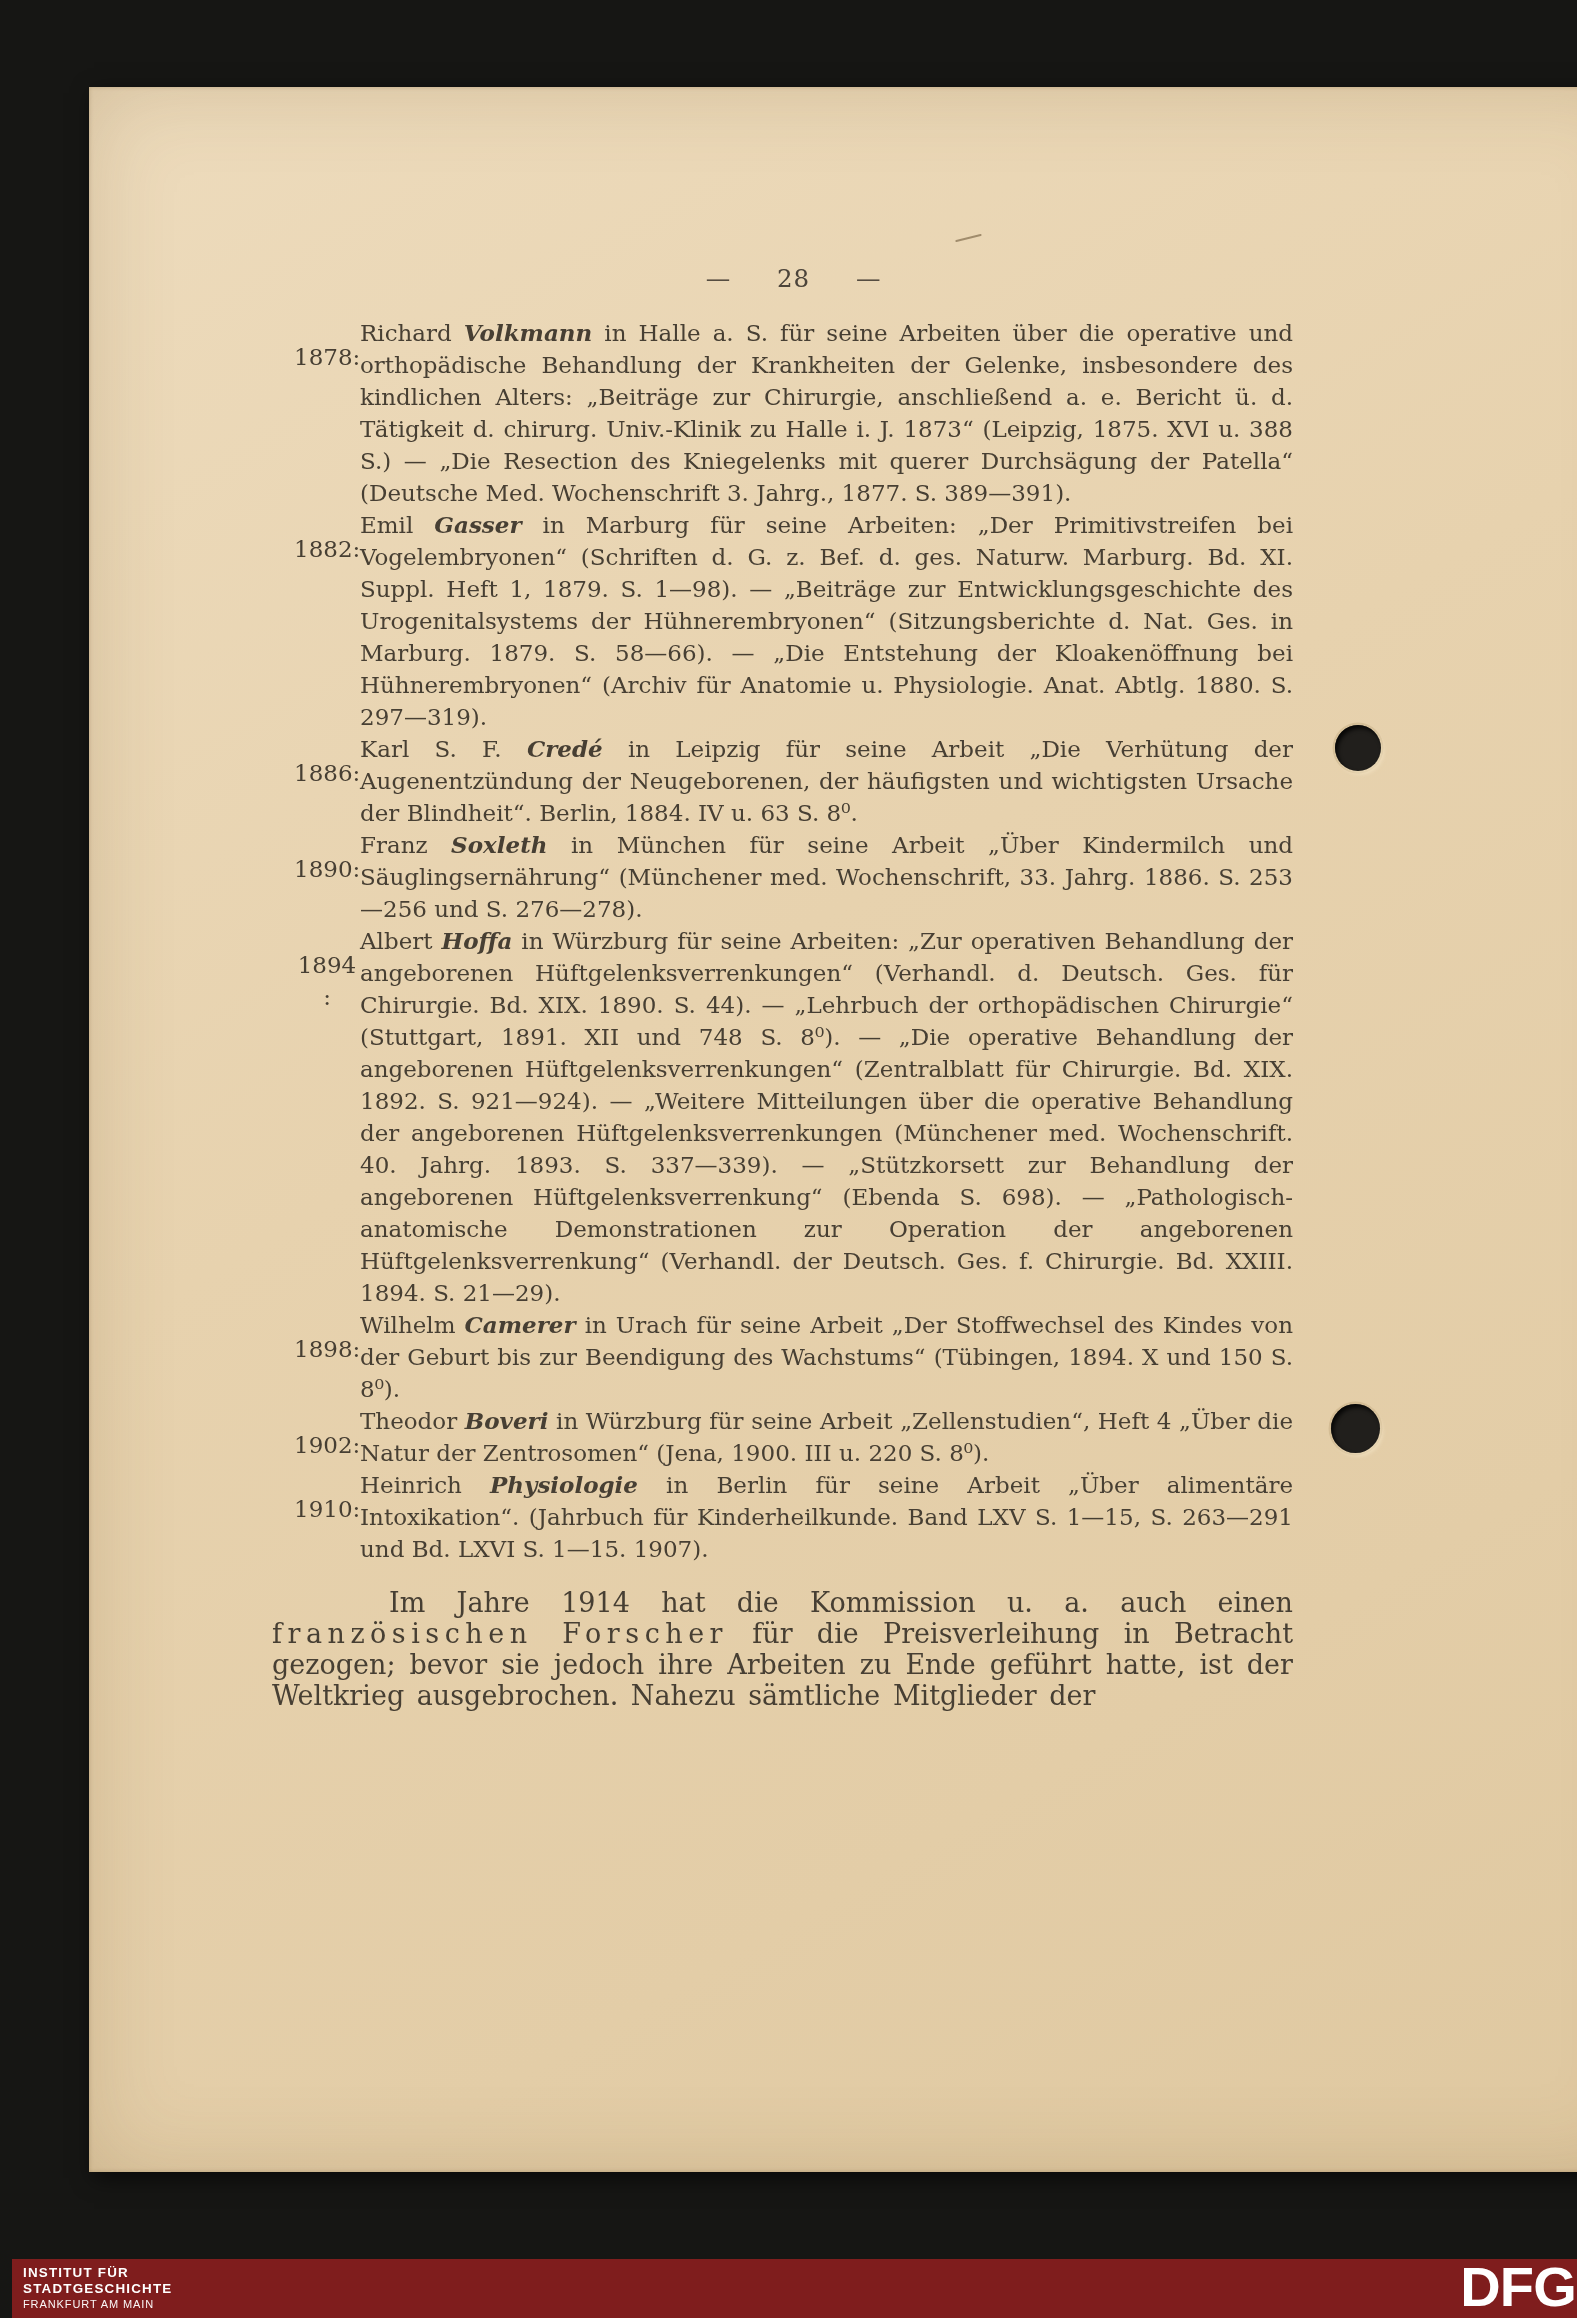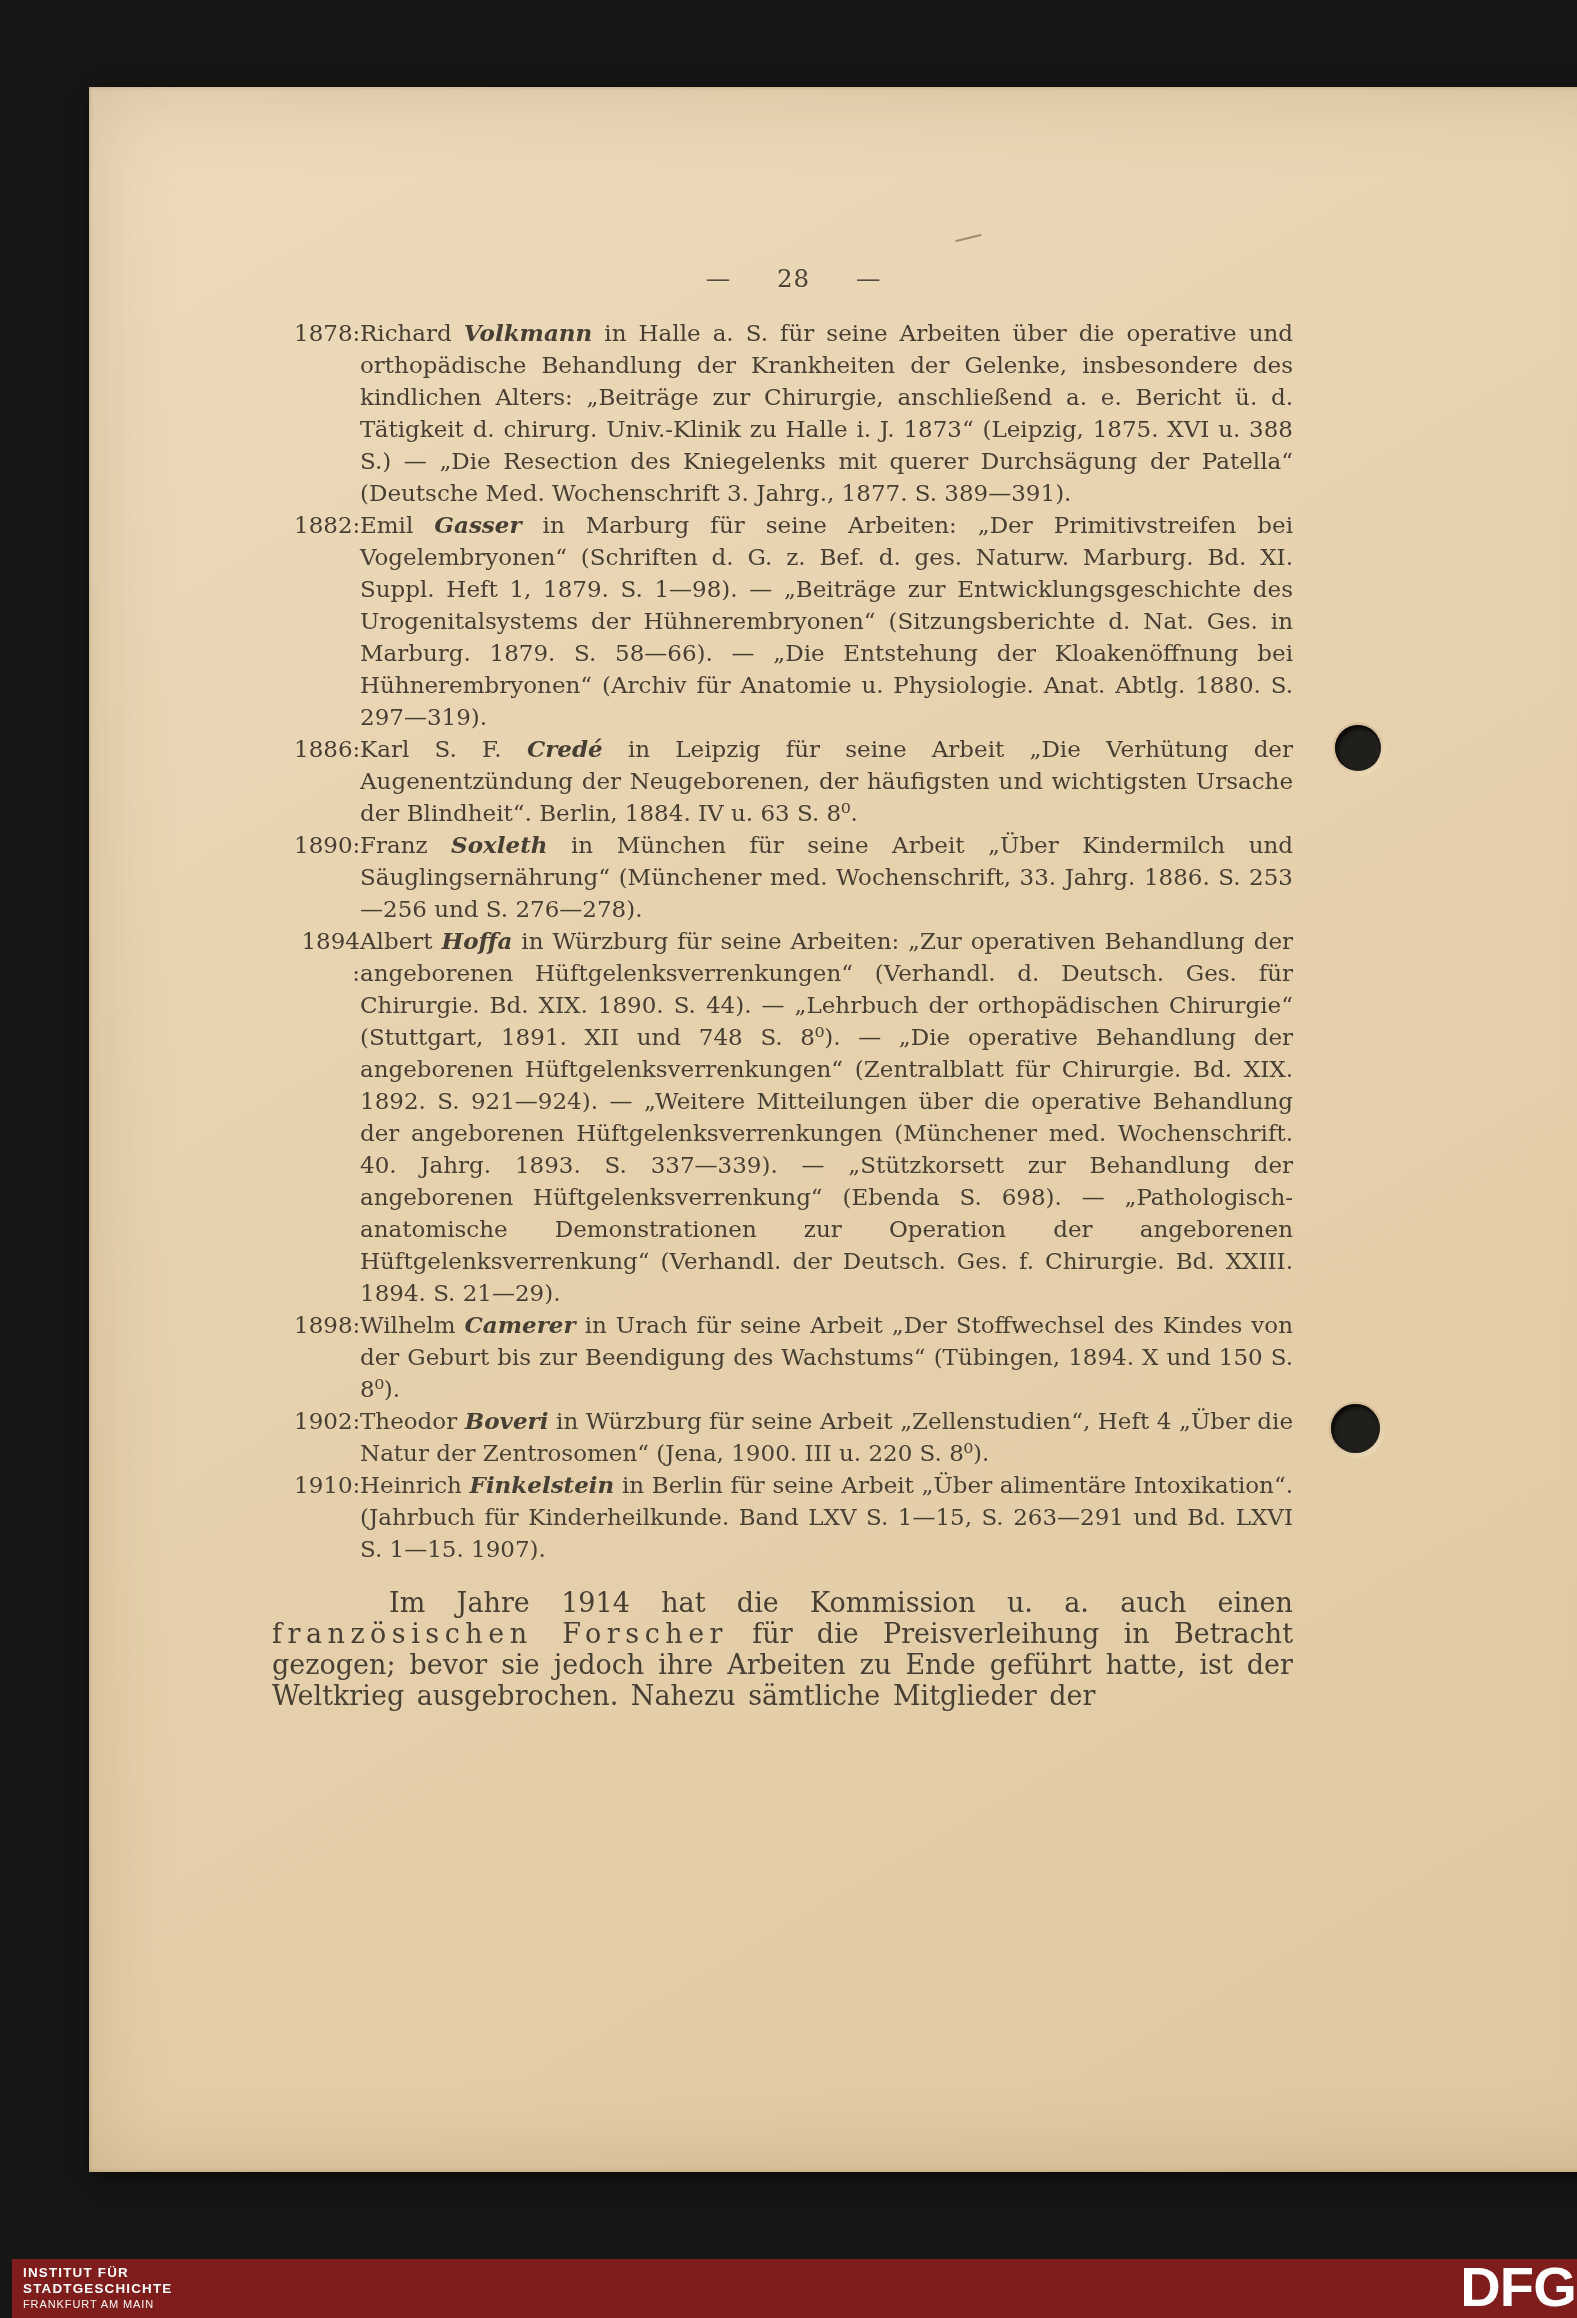--- a/index.html
+++ b/index.html
@@ -19,21 +19,21 @@
     text-align:center;font-size:24.5px;color:#4c443a;letter-spacing:0.8px;
   }
   .pageno .dash{display:inline-block;margin:0 46px;color:#564d41;}
   
   .textblock{
     position:absolute;top:230px;left:205px;width:999px;
     color:#473f33;
   }
   ol.entries{list-style:none;margin:0;padding:0;font-size:23px;line-height:32px;}
   .entry{text-align:justify;padding-left:66px;}
-  .entry .year{float:left;width:66px;margin-left:-66px;text-align:right;}
+  .entry .year{float:left;width:66px;margin-left:-66px;text-align:center;margin-top:24px;}
   .name{font-style:italic;font-weight:bold;}
   .sp{letter-spacing:5.5px;}
   .closing{
     margin:22px 0 0 -22px;width:1021px;
     font-size:27px;line-height:31px;text-align:justify;text-indent:117px;
     word-spacing:4px;color:#473f33;
   }
   
   .hole{
     position:absolute;border-radius:50%;background:#211f1c;
@@ -89,21 +89,21 @@
         <li class="entry">
         <span class="year">1894 :</span><span class="body"><span>Albert </span><span class="name">Hoffa</span><span> in Würzburg für seine Arbeiten: „Zur operativen Behandlung der angeborenen Hüftgelenksverrenkungen“ (Verhandl. d. Deutsch. Ges. für Chirurgie. Bd. XIX. 1890. S. 44). — „Lehrbuch der orthopädischen Chirurgie“ (Stuttgart, 1891. XII und 748 S. 8⁰). — „Die operative Behandlung der angeborenen Hüftgelenksverrenkungen“ (Zentralblatt für Chirurgie. Bd. XIX. 1892. S. 921—924). — „Weitere Mitteilungen über die operative Behandlung der angeborenen Hüftgelenksverrenkungen (Münchener med. Wochenschrift. 40. Jahrg. 1893. S. 337—339). — „Stützkorsett zur Behandlung der angeborenen Hüftgelenksverrenkung“ (Ebenda S. 698). — „Pathologisch-anatomische Demonstrationen zur Operation der angeborenen Hüftgelenksverrenkung“ (Verhandl. der Deutsch. Ges. f. Chirurgie. Bd. XXIII. 1894. S. 21—29).</span></span>
       </li>
         <li class="entry">
         <span class="year">1898:</span><span class="body"><span>Wilhelm </span><span class="name">Camerer</span><span> in Urach für seine Arbeit „Der Stoffwechsel des Kindes von der Geburt bis zur Beendigung des Wachstums“ (Tübingen, 1894. X und 150 S. 8⁰).</span></span>
       </li>
         <li class="entry">
         <span class="year">1902:</span><span class="body"><span>Theodor </span><span class="name">Boveri</span><span> in Würzburg für seine Arbeit „Zellenstudien“, Heft 4 „Über die Natur der Zentrosomen“ (Jena, 1900. III u. 220 S. 8⁰).</span></span>
       </li>
         <li class="entry">
-        <span class="year">1910:</span><span class="body"><span>Heinrich </span><span class="name">Finkelstein</span><span> in Berlin für seine Arbeit „Über alimentäre Intoxikation“. (Jahrbuch für Kinderheilkunde. Band LXV S. 1—15, S. 263—291 und Bd. LXVI S. 1—15. 1907).</span></span>
+        <span class="year">1910:</span><span class="body"><span>Heinrich </span><span class="name">Physiologie</span><span> in Berlin für seine Arbeit „Über alimentäre Intoxikation“. (Jahrbuch für Kinderheilkunde. Band LXV S. 1—15, S. 263—291 und Bd. LXVI S. 1—15. 1907).</span></span>
       </li>
       </ol>
     <p class="closing"><span>Im Jahre 1914 hat die Kommission u. a. auch einen </span><span class="sp">französischen Forscher</span><span> für die Preisverleihung in Betracht gezogen; bevor sie jedoch ihre Arbeiten zu Ende geführt hatte, ist der Weltkrieg ausgebrochen. Nahezu sämtliche Mitglieder der</span></p>
   </div>
 
   <div class="hole h1"></div>
   <div class="hole h2"></div>
   <div class="penmark"></div>
 </div>
 

